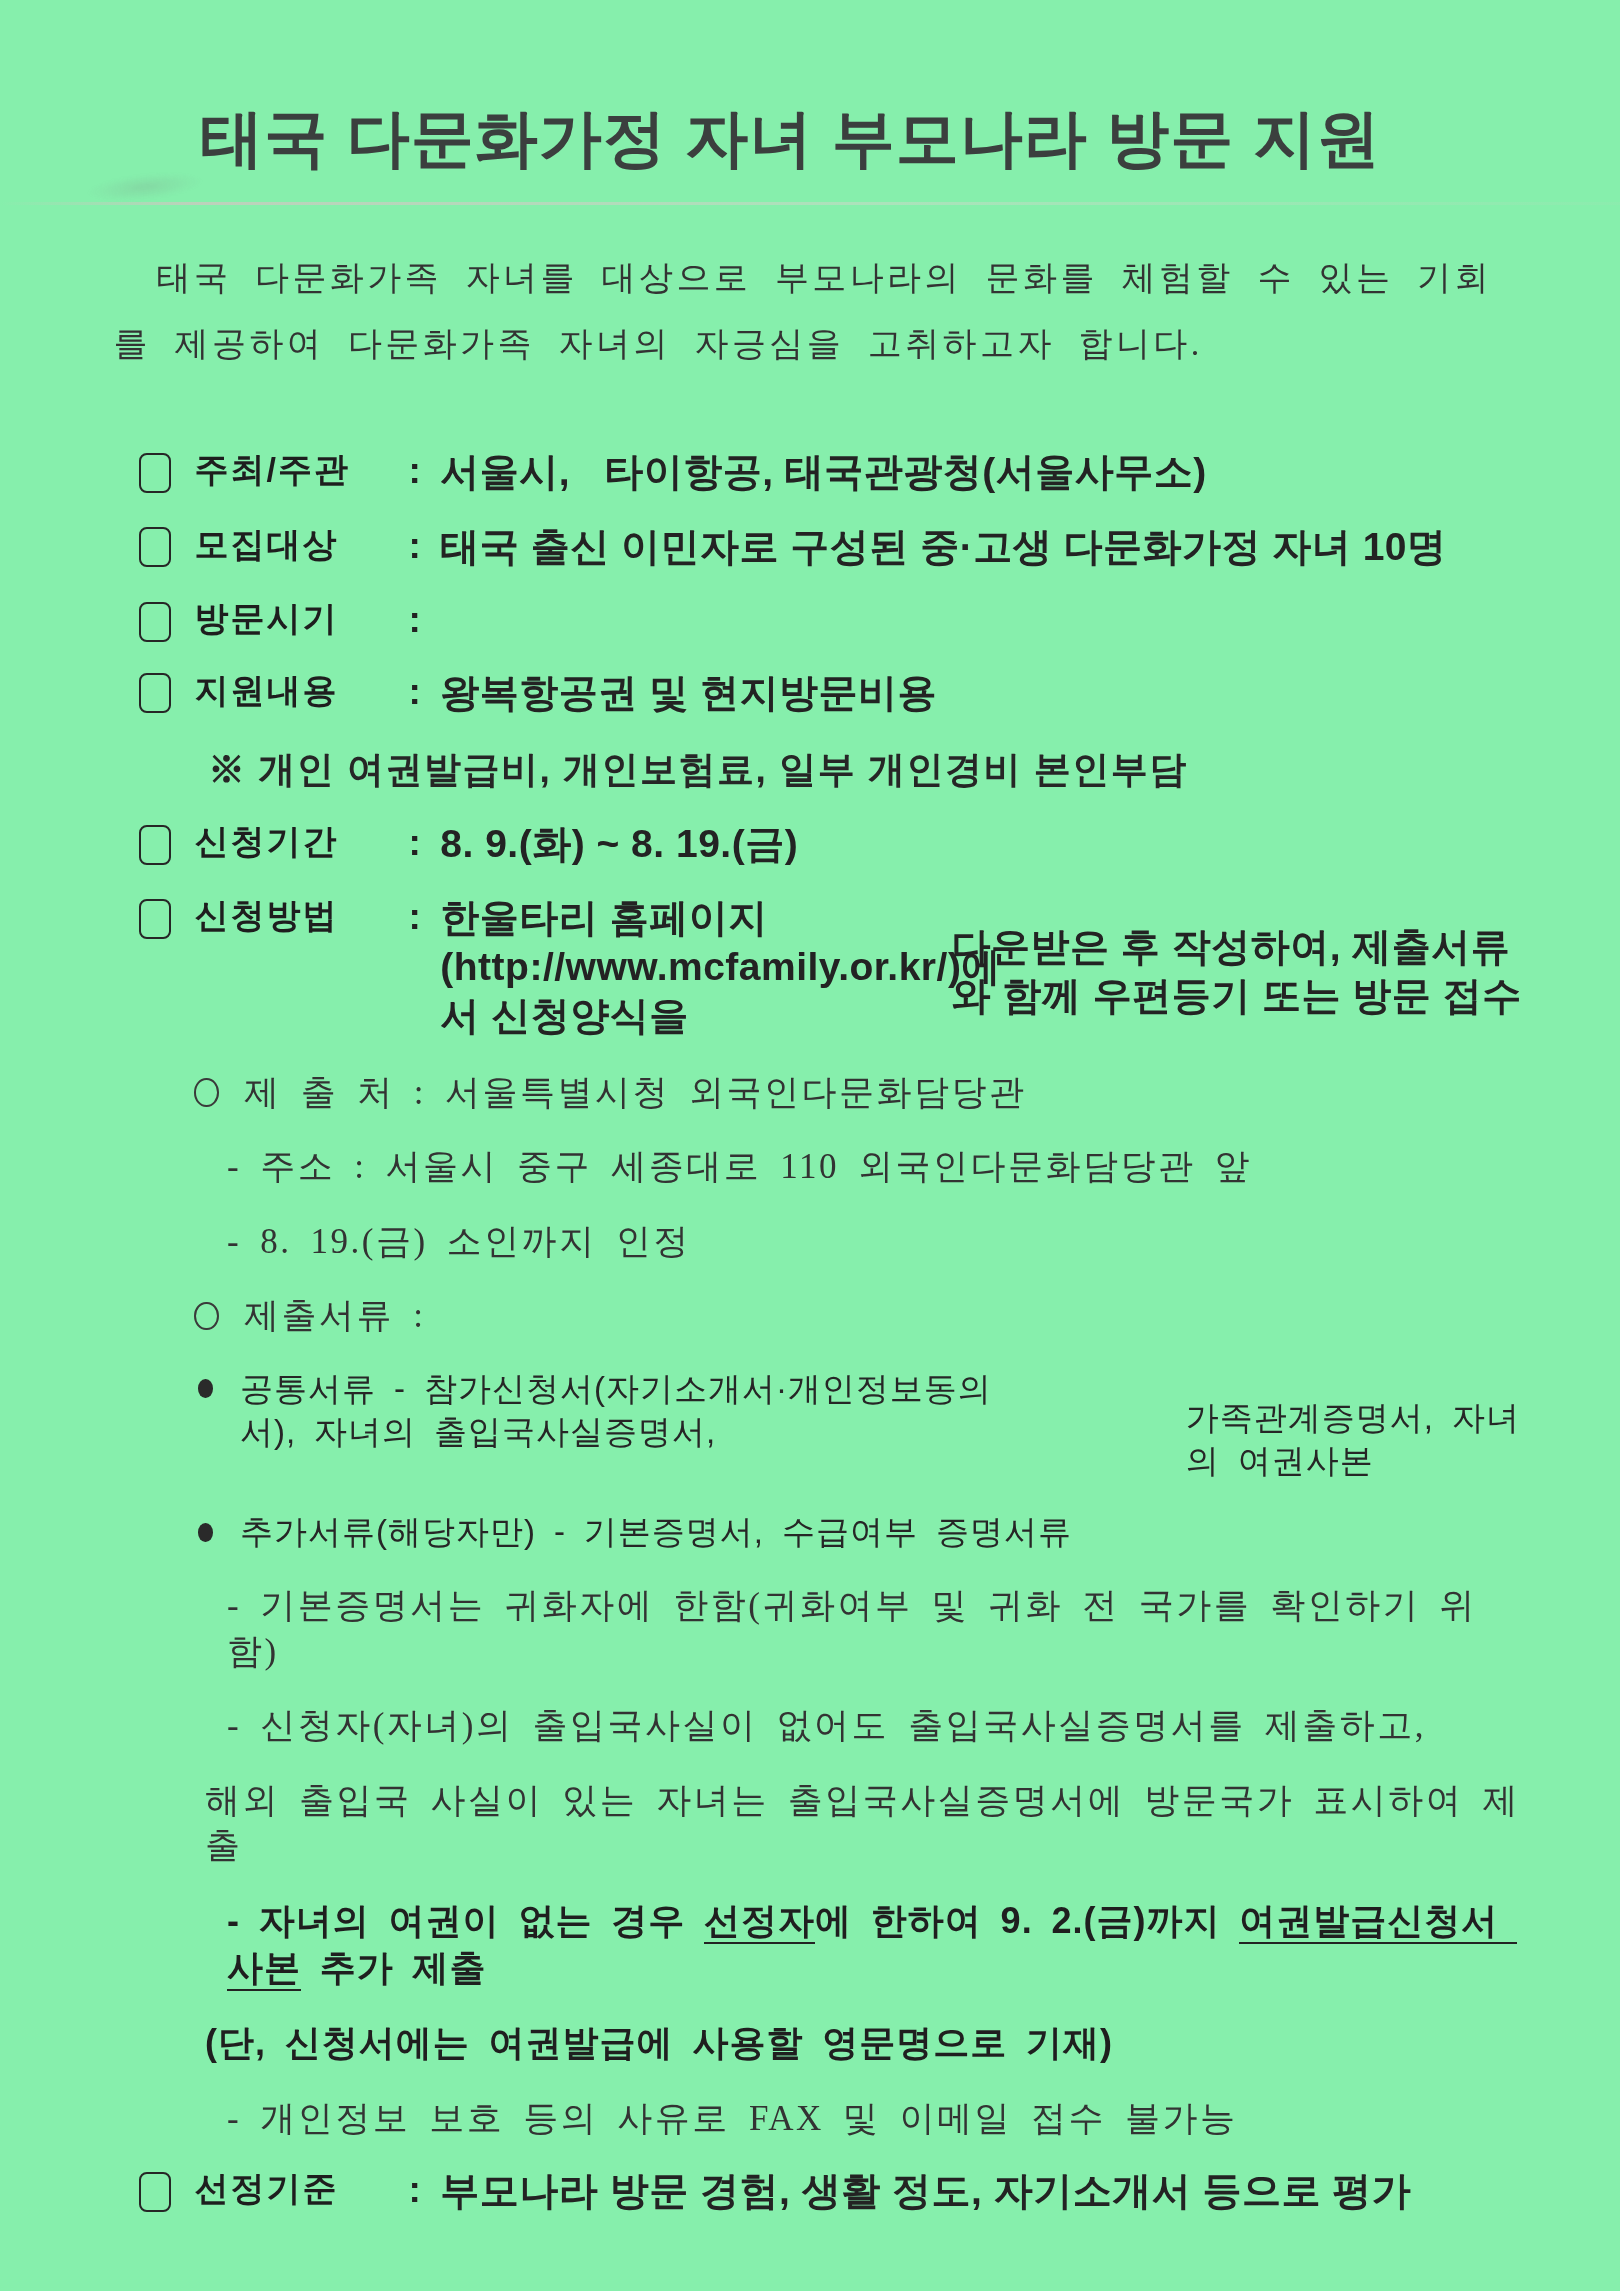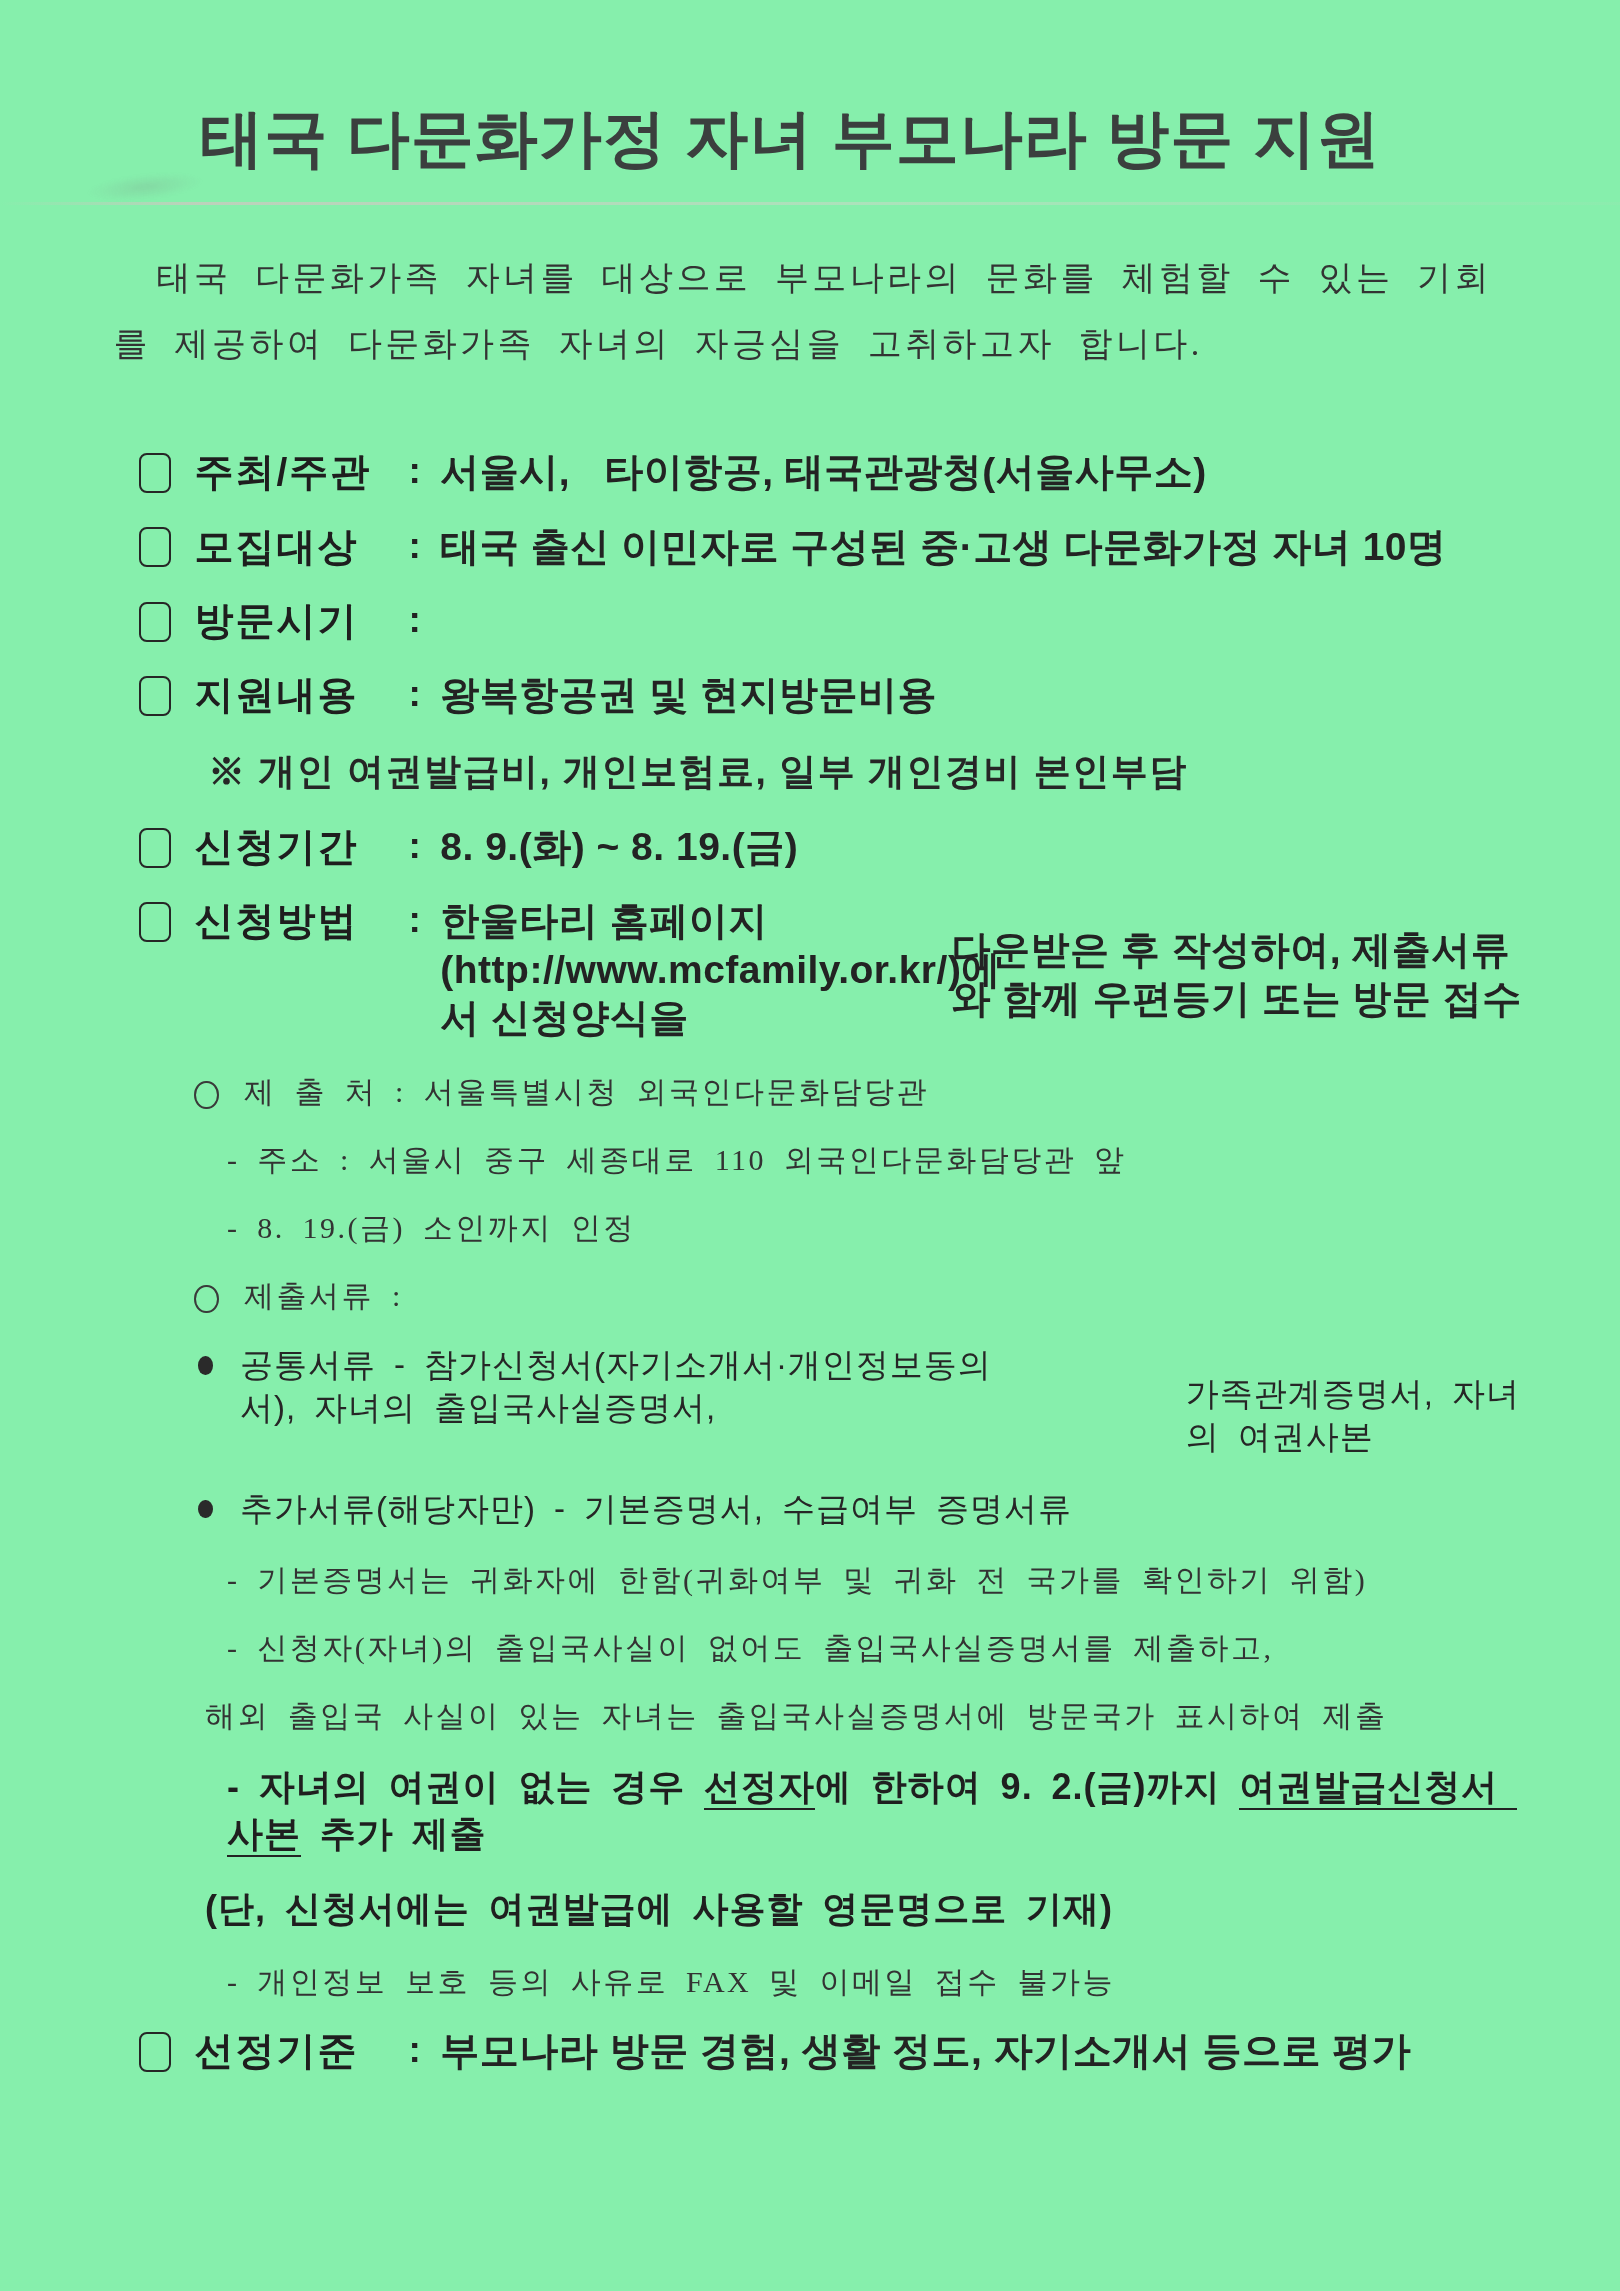--- a/index.html
+++ b/index.html
@@ -34,38 +34,38 @@
 
   
   .chk { display:flex; align-items:flex-start; margin-top:25.5px; line-height:1.25; }
   .first-chk { margin-top:71px; }
   .box {
     flex:none; width:28px; height:36px; margin:4.9px 23.5px 0 2px;
     border:2.9px solid #262626; border-radius:7.8px; background:transparent;
   }
   .lab {
     flex:none; min-width:208px; font-family:"Liberation Sans", sans-serif;
-    font-weight:800; font-size:39px; letter-spacing:2px; color:#1e1e1e; white-space:pre;
+    font-weight:800; font-size:34px; letter-spacing:2px; color:#1e1e1e; white-space:pre;
   }
   .col { flex:none; margin:0 19.6px 0 5.9px; font-family:"Liberation Sans", sans-serif; font-weight:700; font-size:37px; color:#222; }
   .val {
     font-family:"Liberation Sans", sans-serif; font-weight:700;
     font-size:39px; letter-spacing:0.5px; color:#232323; white-space:pre-wrap;
   }
   .val2 { margin:29px 0 0 -63px; }
 
   
   .refnote {
     margin:27.4px 0 0 71px; font-family:"Liberation Sans", sans-serif;
     font-weight:600; font-size:37px; letter-spacing:1.5px; color:#262626; white-space:pre-wrap;
   }
 
   
   .sub { display:flex; align-items:flex-start; margin-top:29px; line-height:1.3;
-         font-size:30px; letter-spacing:2.5px; word-spacing:7.8px; color:#333; white-space:pre-wrap; }
+         font-size:35px; letter-spacing:2.5px; word-spacing:7.8px; color:#333; white-space:pre-wrap; }
   .ind1 { margin-left:57px; }   
   .ind2 { margin-left:90px; }   
   .ind3 { margin-left:68px; }  
   .ocirc {
     flex:none; width:20.6px; height:24.5px; margin:8.8px 25.5px 0 0;
     border:2.9px solid #3a3a3a; border-radius:50%;
   }
   .dotb {
     flex:none; width:14.7px; height:18.6px; margin:11.8px 27.4px 0 3.9px;
     background:#2a2a2a; border-radius:50%;

